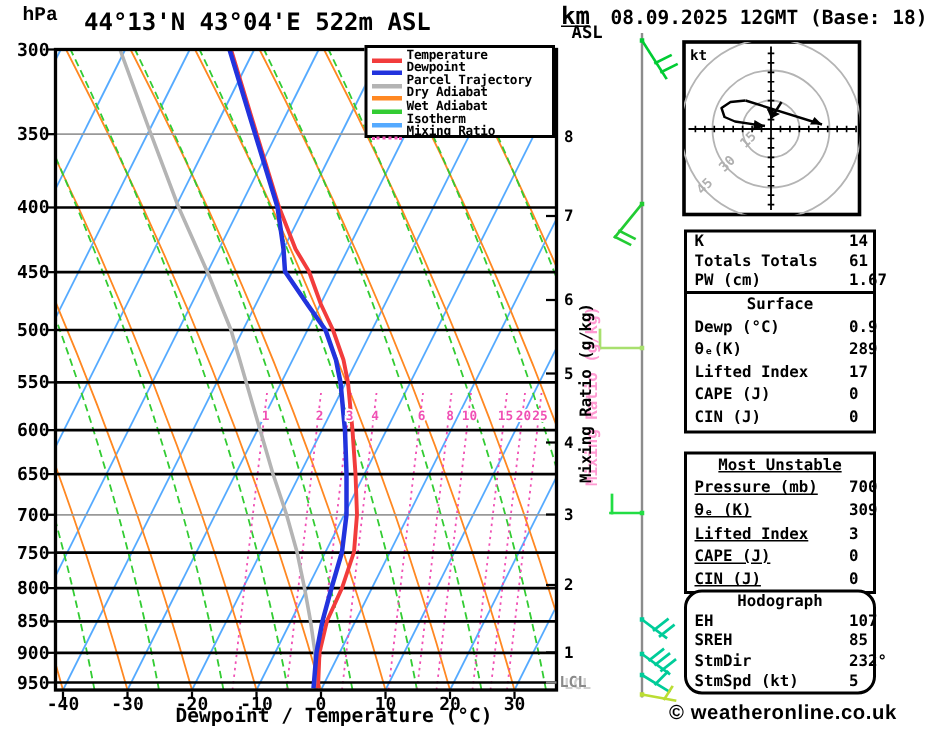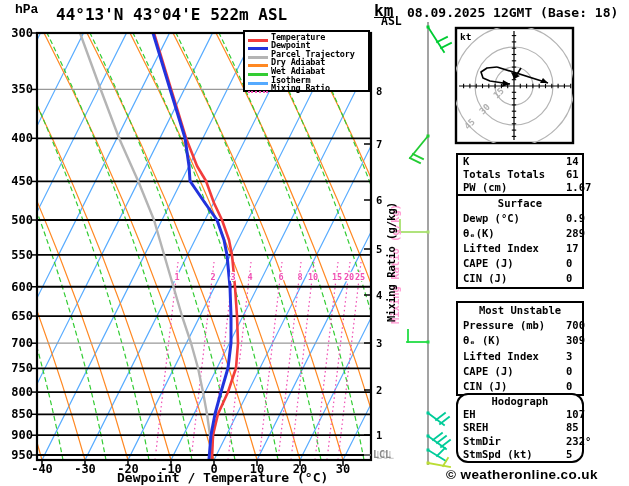--- a/index.html
+++ b/index.html
@@ -381,21 +381,21 @@
         <div class="row"><span>PW (cm)</span><span class="val">1.67</span></div>
       </div>
       <div class="panel" style="top: 194px; line-height: 15.1px;">
         <div class="ph">Surface</div>
         <div class="row"><span>Dewp (°C)</span><span class="val">0.9</span></div>
         <div class="row"><span>θₑ(K)</span><span class="val">289</span></div>
         <div class="row"><span>Lifted Index</span><span class="val">17</span></div>
         <div class="row"><span>CAPE (J)</span><span class="val">0</span></div>
         <div class="row"><span>CIN (J)</span><span class="val">0</span></div>
       </div>
-      <div class="panel" style="top: 301px; line-height: 15.2px;">
+      <div class="panel" style="top: 301px; line-height: 15.2px; text-decoration: underline;">
         <div class="ph">Most Unstable</div>
         <div class="row"><span>Pressure (mb)</span><span class="val">700</span></div>
         <div class="row"><span>θₑ (K)</span><span class="val">309</span></div>
         <div class="row"><span>Lifted Index</span><span class="val">3</span></div>
         <div class="row"><span>CAPE (J)</span><span class="val">0</span></div>
         <div class="row"><span>CIN (J)</span><span class="val">0</span></div>
       </div>
       <div class="panel" style="top: 393px; line-height: 13.2px; border-radius: 12px;">
         <div class="ph">Hodograph</div>
         <div class="row"><span>EH</span><span class="val">107</span></div>

